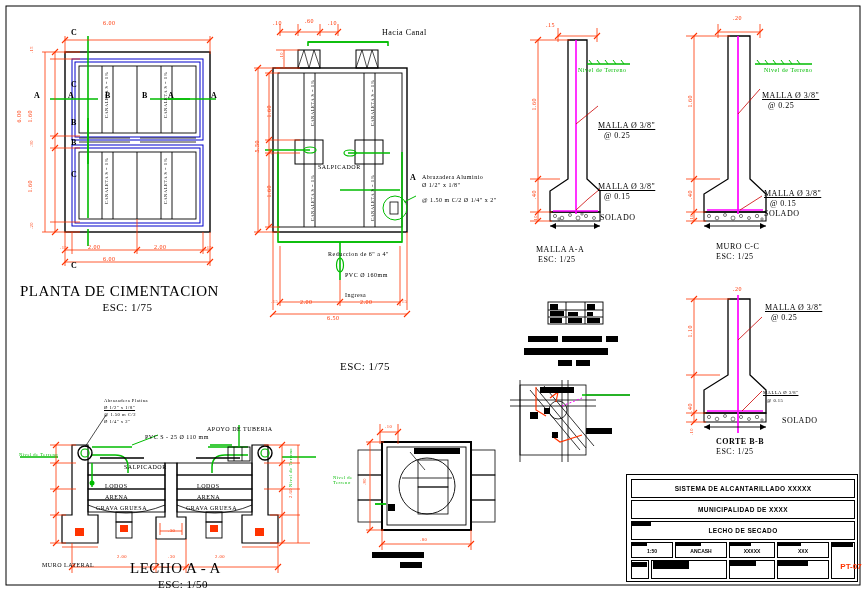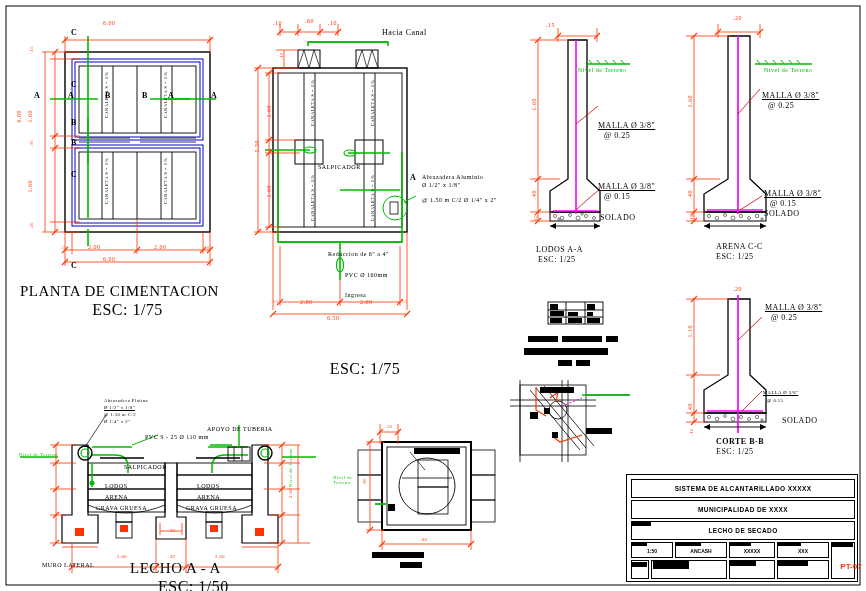--- a/index.html
+++ b/index.html
@@ -3,21 +3,21 @@
 <meta charset="utf-8">
 <style>
   html,body{margin:0;padding:0;background:#ffffff;}
   body{width:866px;height:591px;position:relative;overflow:hidden;
        font-family:"Liberation Serif", serif;color:#000;}
   .sheet{position:absolute;left:0;top:0;width:866px;height:591px;}
   .abs{position:absolute;}
   svg{display:block;}
   .ttl{font-family:"Liberation Serif", serif;font-weight:400;letter-spacing:.5px;}
   .t-big{font-size:15px;}
-  .t-mid{font-size:16px;}
+  .t-mid{font-size:11px;}
   .t-sm{font-size:8px;}
   .t-xs{font-size:6px;}
   .t-xxs{font-size:4.6px;}
   .red{color:#ff3300;}
   .grn{color:#00bb00;}
   .ctr{text-align:center;}
   .vert{writing-mode:vertical-rl;transform:rotate(180deg);}
   .bold{font-weight:bold;}
   .ul{text-decoration:underline;}
   .blk{background:#000;}
@@ -311,21 +311,21 @@
 <div class="abs ttl t-xs red" style="left:546px;top:22px;">.15</div>
 <div class="abs ttl t-xs red vert" style="left:531px;top:98px;">1.60</div>
 <div class="abs ttl t-xs red vert" style="left:531px;top:190px;">.40</div>
 <div class="abs ttl t-xxs red vert" style="left:533px;top:215px;">.10</div>
 <div class="abs ttl t-xs grn" style="left:578px;top:67px;">Nivel de Terreno</div>
 <div class="abs ttl t-sm ul" style="left:598px;top:121px;">MALLA Ø 3/8"</div>
 <div class="abs ttl t-sm" style="left:604px;top:131px;">@ 0.25</div>
 <div class="abs ttl t-sm ul" style="left:598px;top:182px;">MALLA Ø 3/8"</div>
 <div class="abs ttl t-sm" style="left:604px;top:192px;">@ 0.15</div>
 <div class="abs ttl t-sm" style="left:600px;top:213px;">SOLADO</div>
-<div class="abs ttl t-sm" style="left:536px;top:245px;">LODOS A-A</div>
+<div class="abs ttl t-sm" style="left:536px;top:245px;">MALLA A-A</div>
 <div class="abs ttl t-sm" style="left:538px;top:255px;">ESC: 1/25</div>
 
 <svg class="abs" style="left:680px;top:14px" width="175" height="270">
   <path d="M48 22 L70 22 L70 165 L86 180 L86 198 L24 198 L24 180 L48 165 Z" fill="none" stroke="#000" stroke-width="1.3"></path>
   <rect x="24" y="198" width="62" height="9" fill="none" stroke="#000" stroke-width="1"></rect>
   <g stroke="#000" stroke-width="0.5">
     <circle cx="29" cy="202" r="1.6" fill="none"></circle>
         <circle cx="37" cy="204" r="1.8" fill="none"></circle>
     <circle cx="45" cy="201" r="1.5" fill="none"></circle>
         <circle cx="53" cy="204" r="2" fill="none"></circle>
@@ -373,21 +373,21 @@
 <div class="abs ttl t-xs red" style="left:733px;top:15px;">.20</div>
 <div class="abs ttl t-xs red vert" style="left:687px;top:95px;">1.60</div>
 <div class="abs ttl t-xs red vert" style="left:687px;top:190px;">.40</div>
 <div class="abs ttl t-xxs red vert" style="left:689px;top:214px;">.10</div>
 <div class="abs ttl t-xs grn" style="left:764px;top:67px;">Nivel de Terreno</div>
 <div class="abs ttl t-sm ul" style="left:762px;top:91px;">MALLA Ø 3/8"</div>
 <div class="abs ttl t-sm" style="left:768px;top:101px;">@ 0.25</div>
 <div class="abs ttl t-sm ul" style="left:764px;top:189px;">MALLA Ø 3/8"</div>
 <div class="abs ttl t-sm" style="left:770px;top:199px;">@ 0.15</div>
 <div class="abs ttl t-sm" style="left:764px;top:209px;">SOLADO</div>
-<div class="abs ttl t-sm" style="left:716px;top:242px;">ARENA C-C</div>
+<div class="abs ttl t-sm" style="left:716px;top:242px;">MURO C-C</div>
 <div class="abs ttl t-sm" style="left:716px;top:252px;">ESC: 1/25</div>
 
 <svg class="abs" style="left:680px;top:285px" width="175" height="200">
   <path d="M48 14 L70 14 L70 90 L86 105 L86 128 L24 128 L24 105 L48 90 Z" fill="none" stroke="#000" stroke-width="1.3"></path>
   <rect x="24" y="128" width="62" height="9" fill="none" stroke="#000" stroke-width="1"></rect>
   <g stroke="#000" stroke-width="0.5">
     <circle cx="29" cy="132" r="1.6" fill="none"></circle>
         <circle cx="37" cy="134" r="1.8" fill="none"></circle>
     <circle cx="45" cy="131" r="1.5" fill="none"></circle>
         <circle cx="53" cy="134" r="2" fill="none"></circle>

